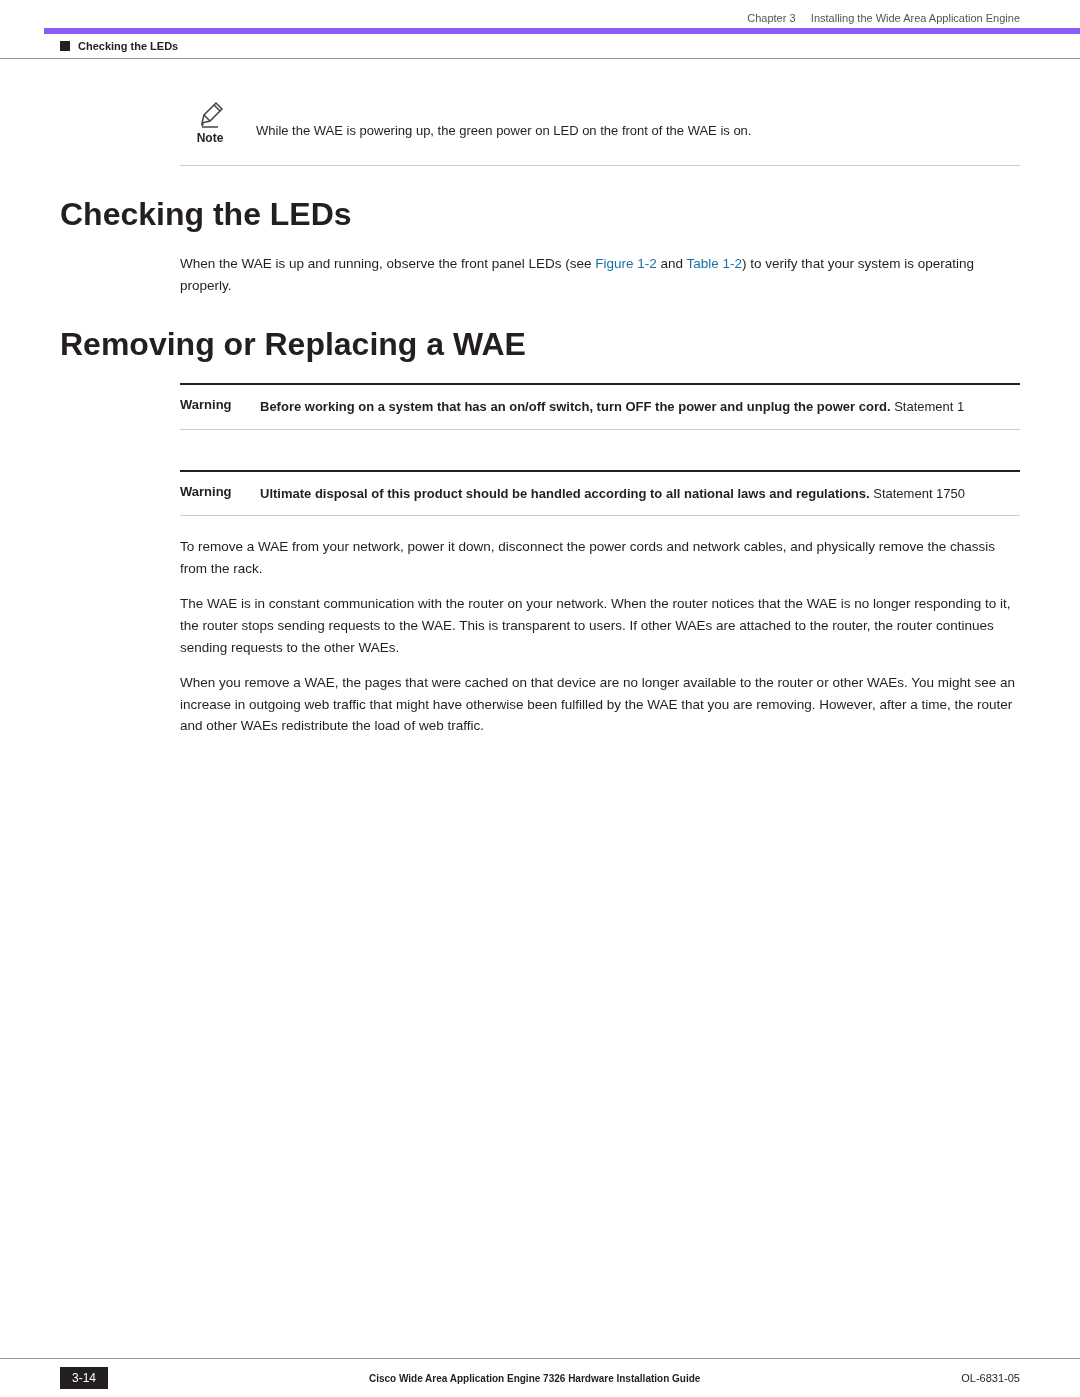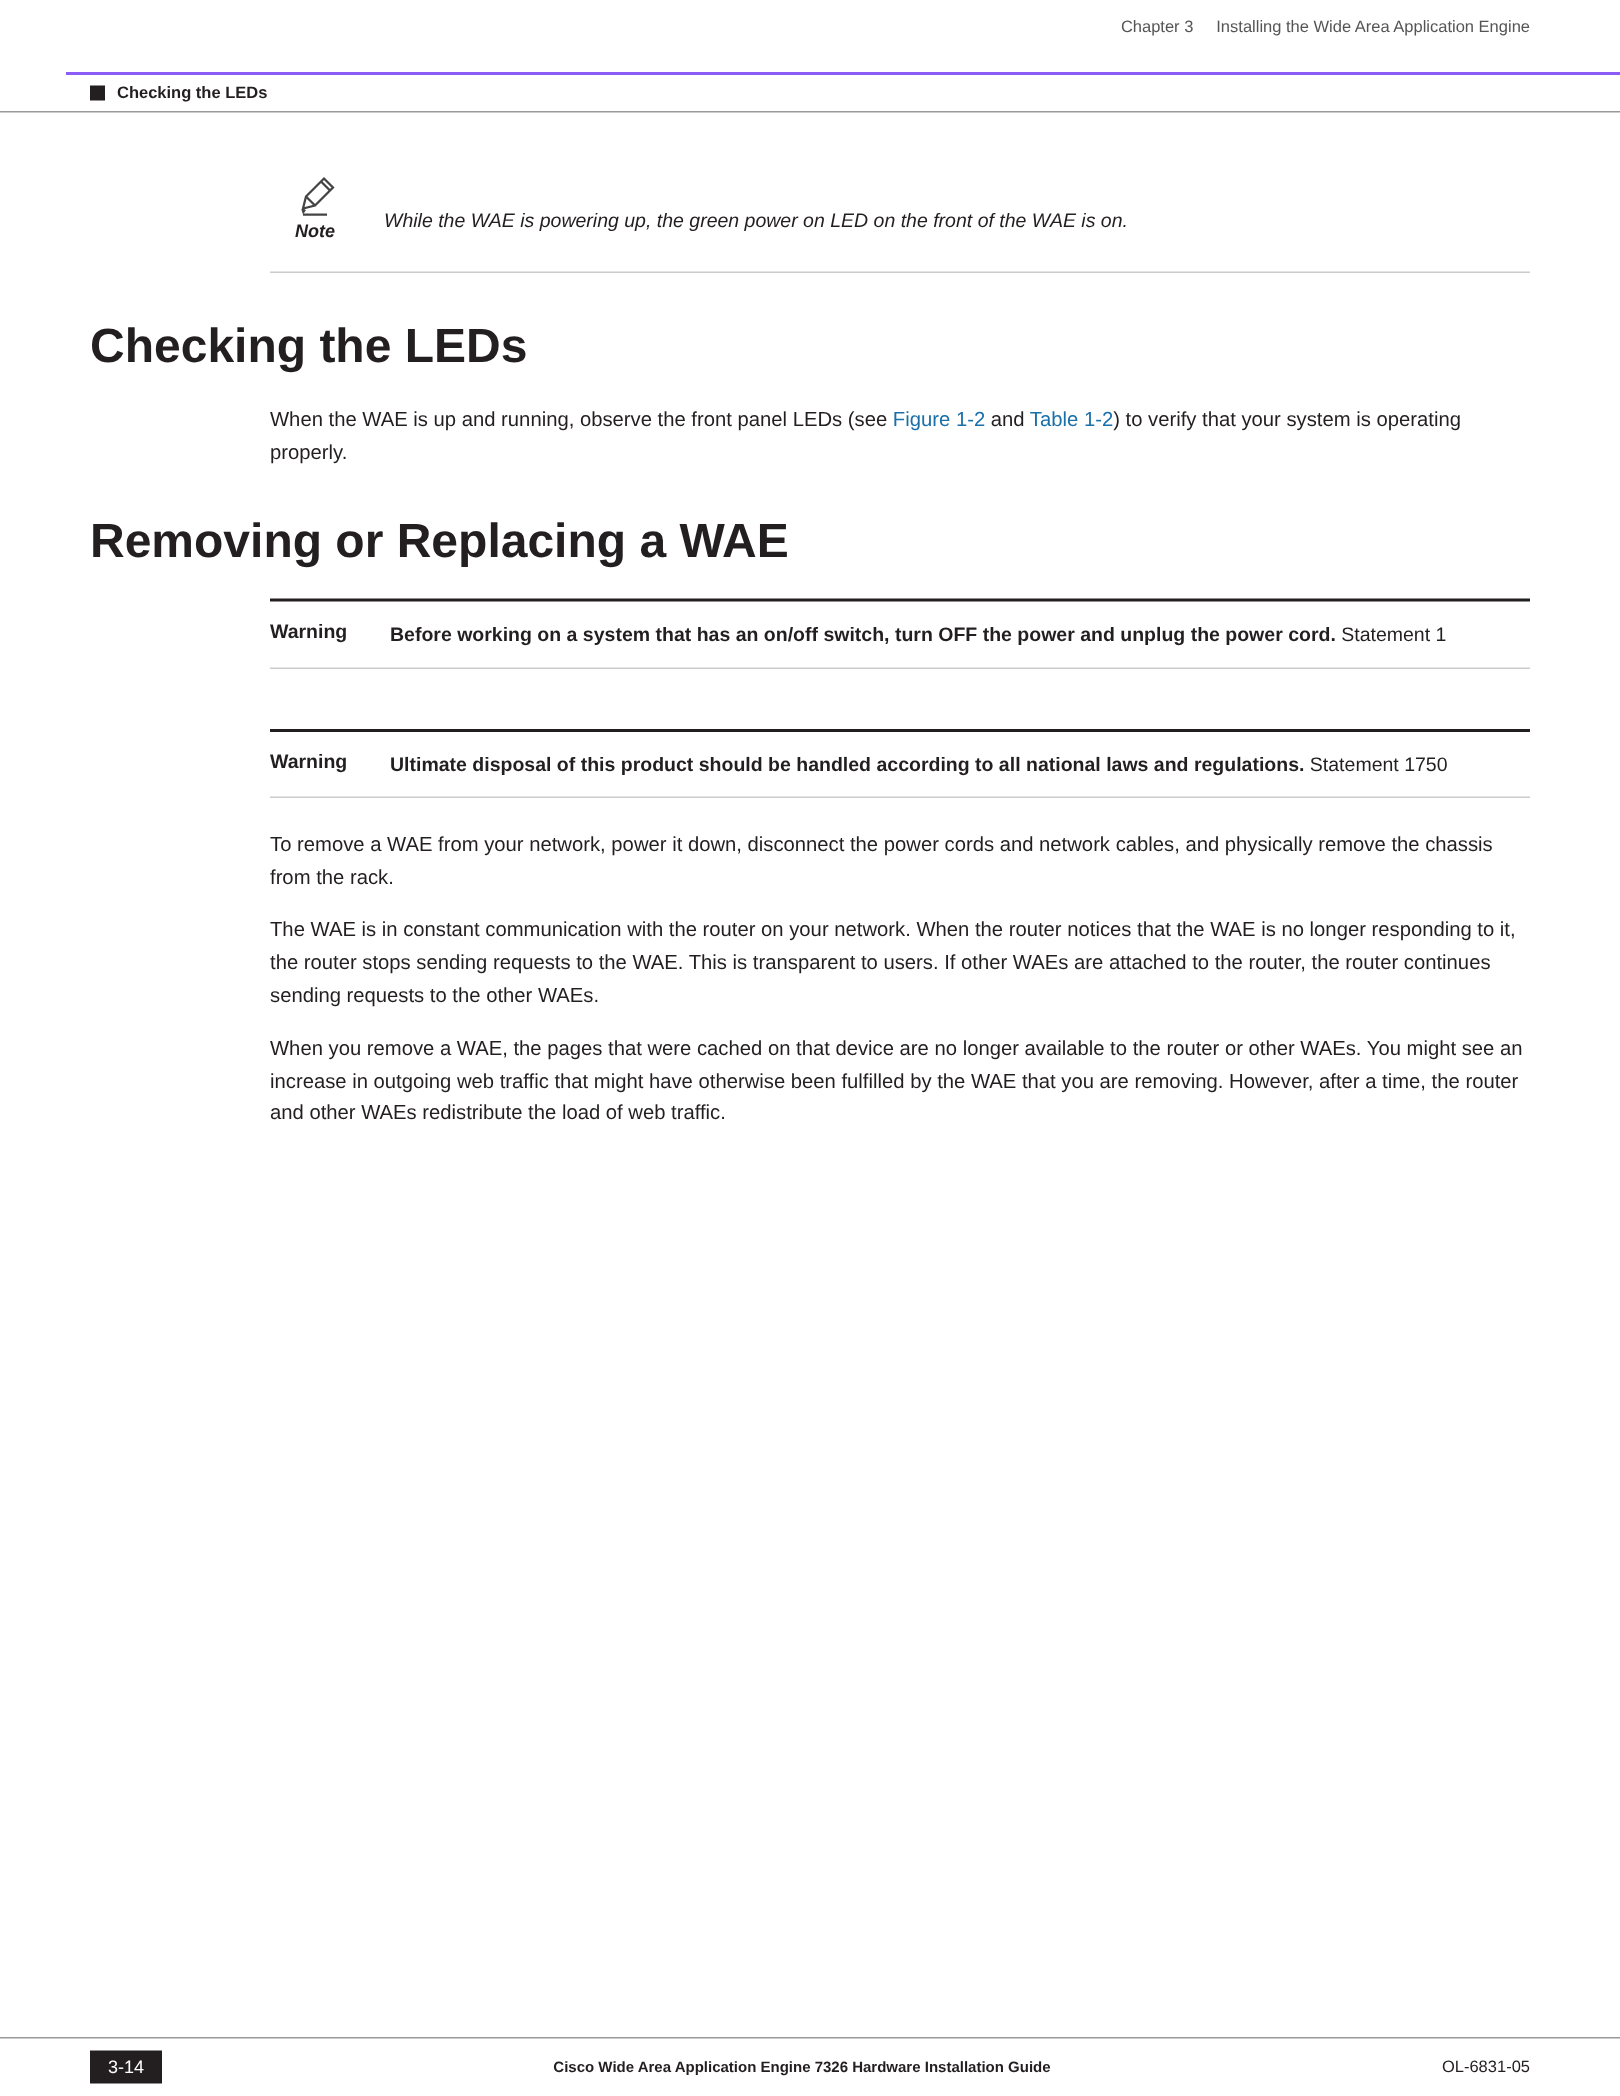--- a/index.html
+++ b/index.html
@@ -21,22 +21,22 @@
     .page-container {
       width: 1080px;
       min-height: 1397px;
       background: #ffffff;
       padding: 0;
       position: relative;
     }
 
     
     .header-bar {
-      padding: 12px 60px 24px 60px;
-      border-bottom: 2px solid #8b5cf6;
+      padding: 12px 60px 4px 60px;
+      border-bottom: 6px solid #8b5cf6;
       display: flex;
       justify-content: space-between;
       align-items: flex-end;
       margin-left: 44px;
     }
 
     .header-chapter {
       font-size: 11px;
       color: #555;
       text-align: right;
@@ -71,21 +71,20 @@
     }
 
     
     .note-box {
       display: flex;
       align-items: flex-start;
       gap: 0;
       margin: 20px 0 30px 120px;
       padding-bottom: 20px;
       border-bottom: 1px solid #ccc;
-      font-style: italic;
     }
 
     .note-icon-area {
       display: flex;
       flex-direction: column;
       align-items: center;
       margin-right: 16px;
       min-width: 60px;
     }
 

